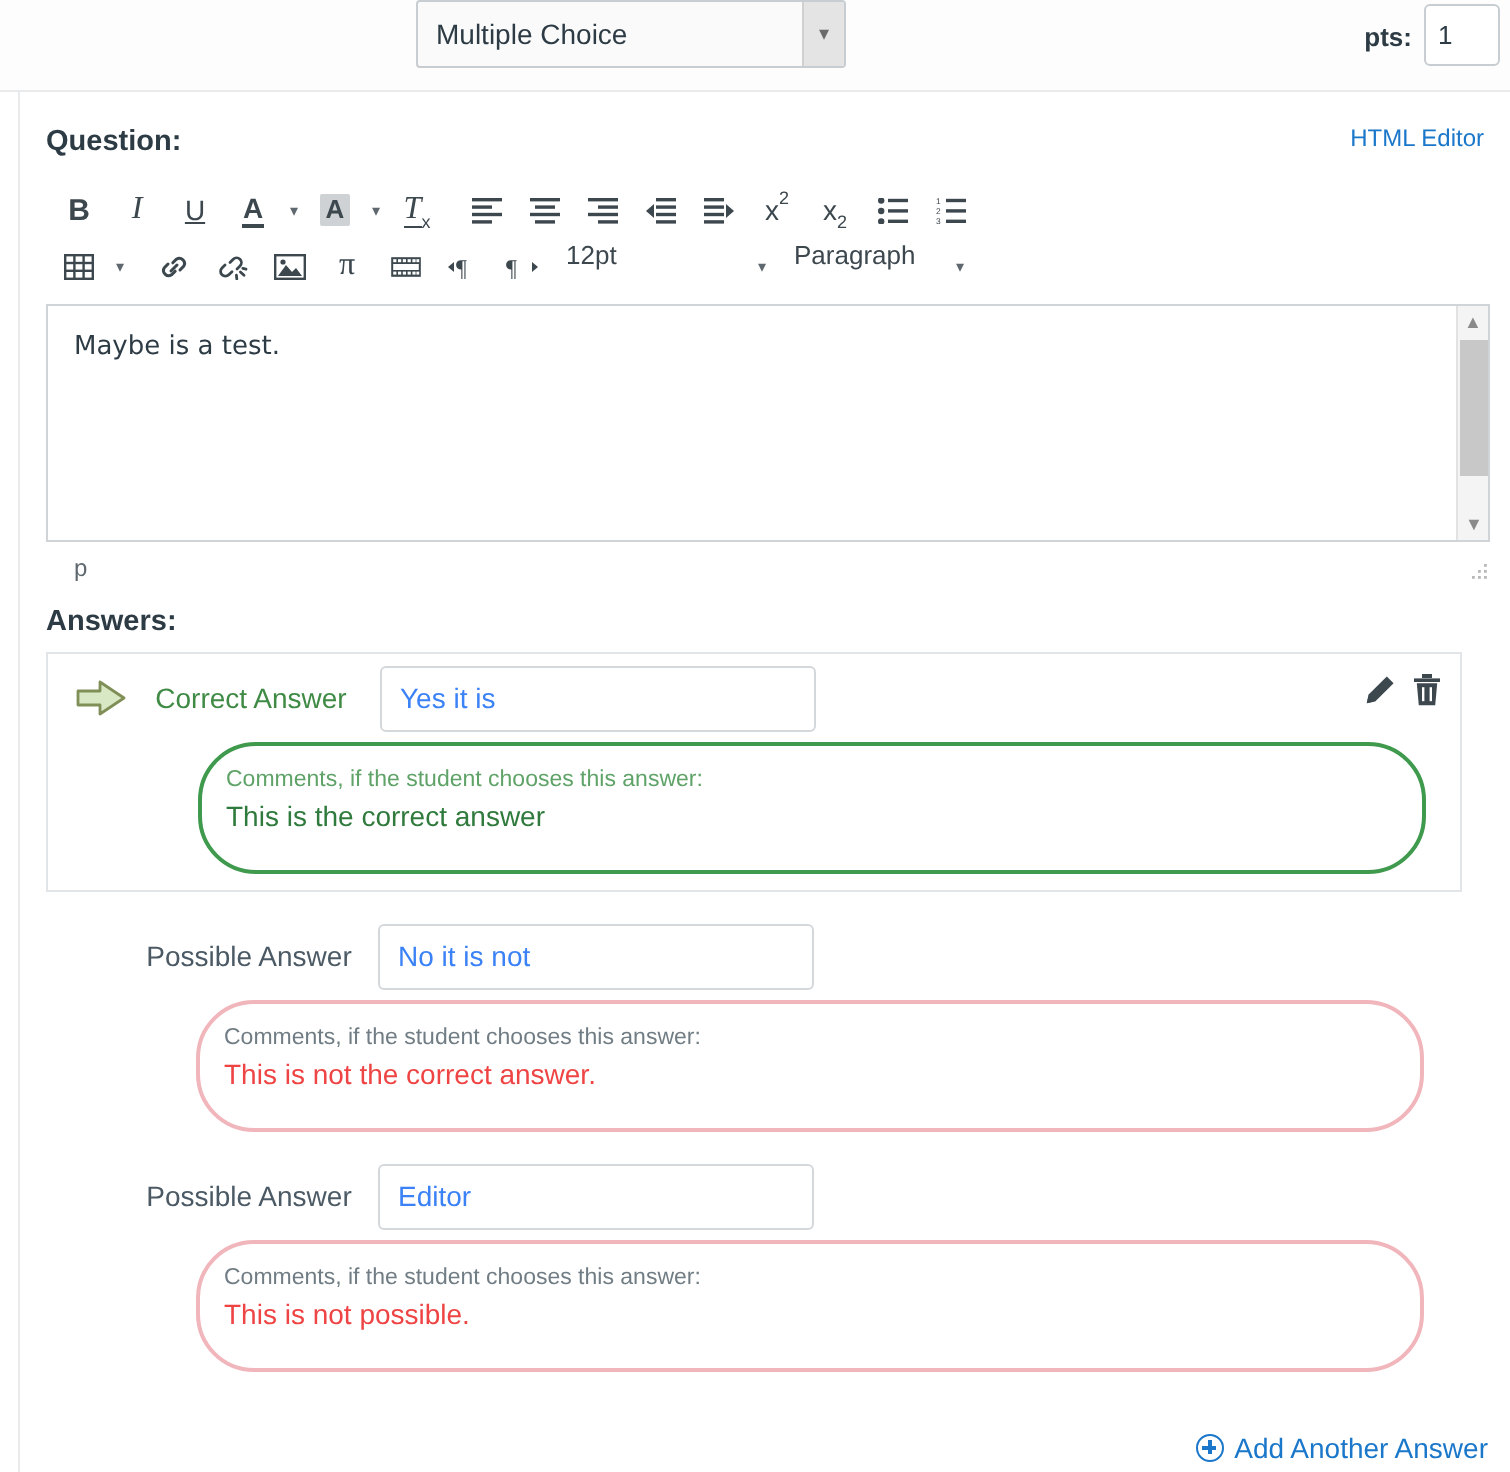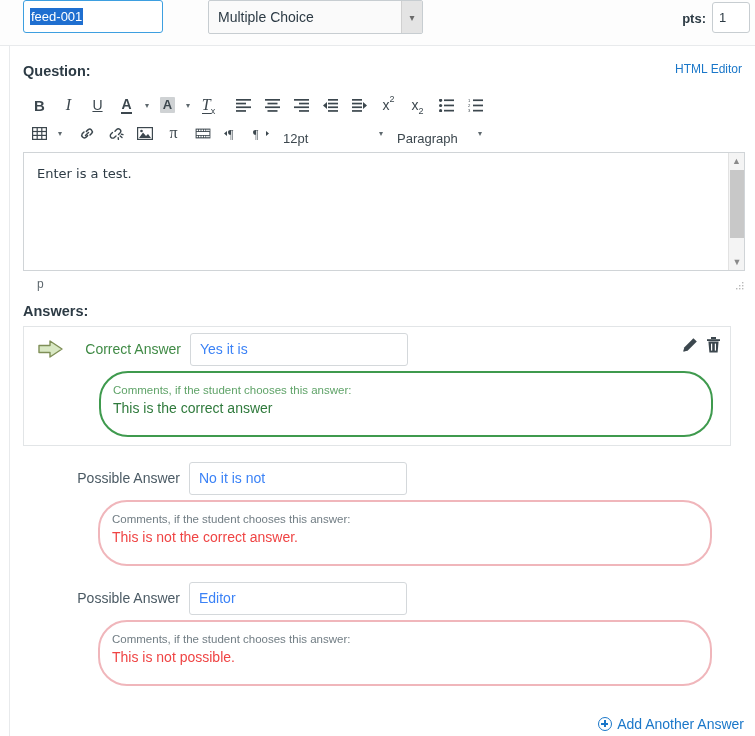--- a/index.html
+++ b/index.html
@@ -110,21 +110,21 @@
     cursor: pointer;
     user-select: none;
   }
   .caret {
     width: 12px; height: 26px;
     display: flex; align-items: center; justify-content: center;
     color: #5e686e; font-size: 8px; cursor: pointer;
   }
   .tsep { width: 6px; }
   .tsel {
-    height: 26px; display: flex; align-items: flex-end;
+    height: 26px; display: flex; align-items: flex-start;
     font-size: 13px; color: #3c474e; cursor: pointer;
     padding: 0 2px;
   }
   .hl-a {
     background: #cfd2d4;
     padding: 0 3px; border-radius: 1px;
     line-height: 16px;
   }
   svg { display:block; }
 
@@ -187,21 +187,21 @@
     padding-bottom: 8px;
   }
   .ans-row {
     position: relative;
     display: flex; align-items: center;
     height: 44px;
     padding-left: 14px;
   }
   .arrow-icon { width: 26px; margin-right: 6px; }
   .ans-label {
-    font-size: 14px; width: 120px; text-align: right; padding-right: 9px;
+    font-size: 14px; width: 120px; text-align: center; padding-right: 9px;
     color: #4b5a64;
   }
   .ans-label.green { color: #3f8a45; font-weight: normal; }
   .ans-input {
     width: 218px; height: 33px;
     border: 1px solid #d4d8db; border-radius: 3px;
     background: #fff;
     font-size: 14px; color: #3b82f6;
     padding-left: 9px; line-height: 31px;
   }
@@ -246,23 +246,20 @@
   }
   .plus-circle:before { left: 2px; top: 5px; width: 7px; height: 1.5px; }
   .plus-circle:after  { top: 2px; left: 5px; height: 7px; width: 1.5px; }
 </style>
 </head>
 <body>
 
 <div class="page">
 
   <div class="header-row">
-    <div class="qname-input">
-      <span class="qname-sel">feed-001</span>
-    </div>
 
     <div class="qtype-select">
       <span>Multiple Choice</span>
       <span class="qtype-arrow">▾</span>
     </div>
 
     <div class="pts-label">pts:</div>
     <div class="pts-input">
       <span>1</span>
     </div>
@@ -475,21 +472,21 @@
           </div>
           <div class="caret" style="width:28px;">▾</div>
           <div class="tsel" style="width:72px;">
             <span>Paragraph</span>
           </div>
           <div class="caret" style="width:26px;">▾</div>
         </div>
       </div>
 
       <div class="editor-box">
-        <div class="editor-content">Enter is a test.</div>
+        <div class="editor-content">Maybe is a test.</div>
         <div class="vscroll">
           <div class="arr">▲</div>
           <div class="thumb"></div>
           <div class="arr bottom">▼</div>
         </div>
       </div>
 
       <div class="pathline">
         <span>p</span>
         <span class="resize-grip">

